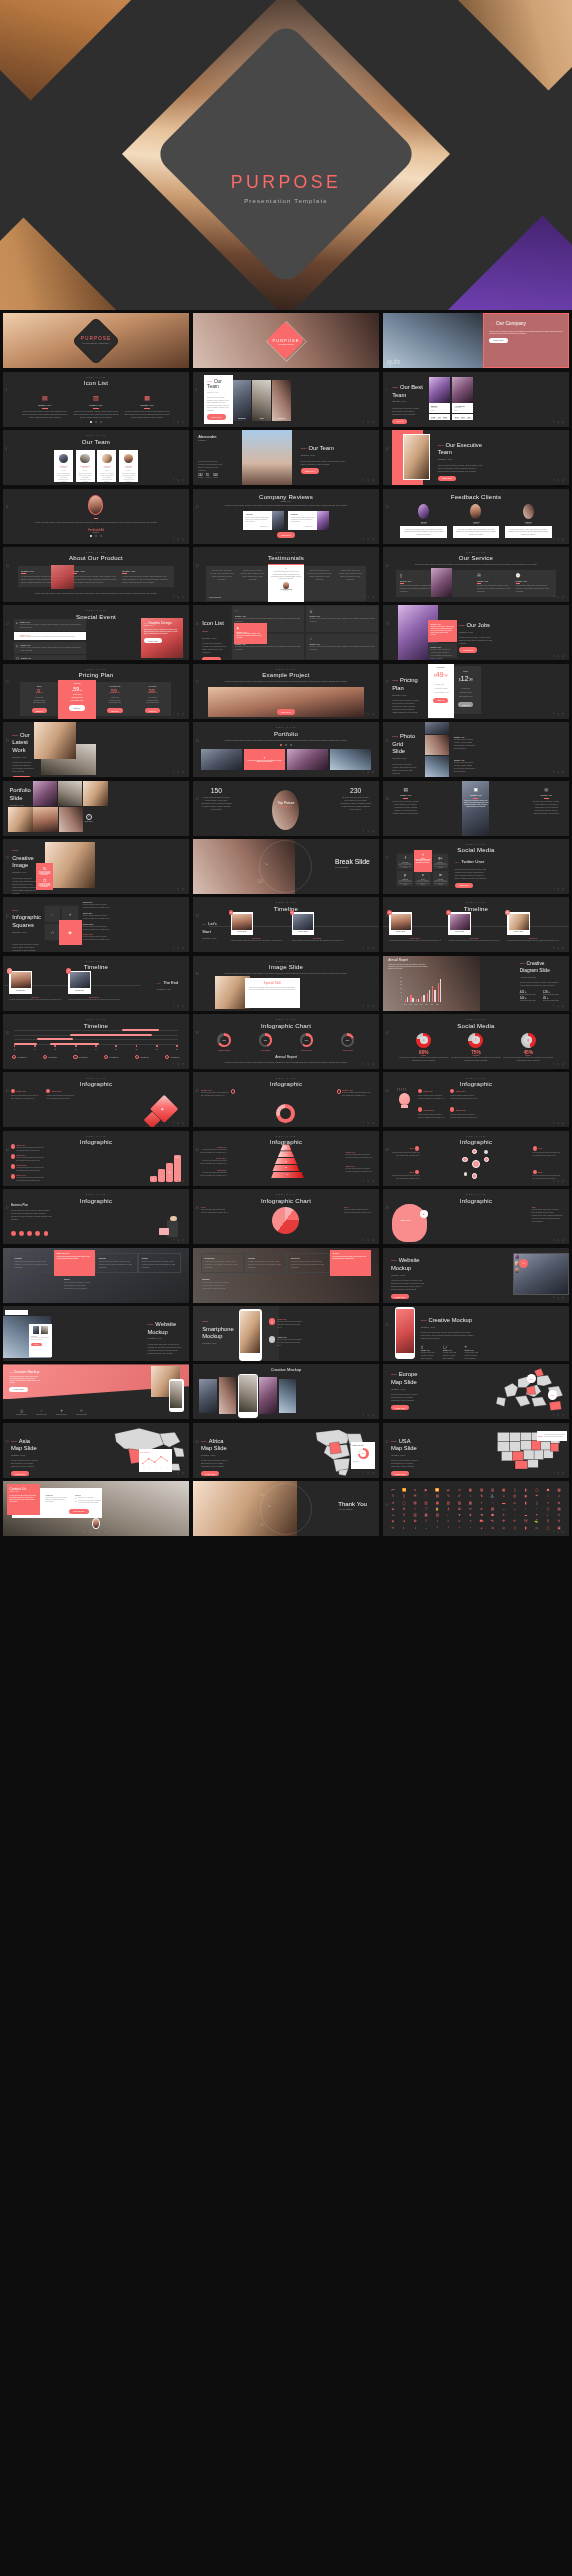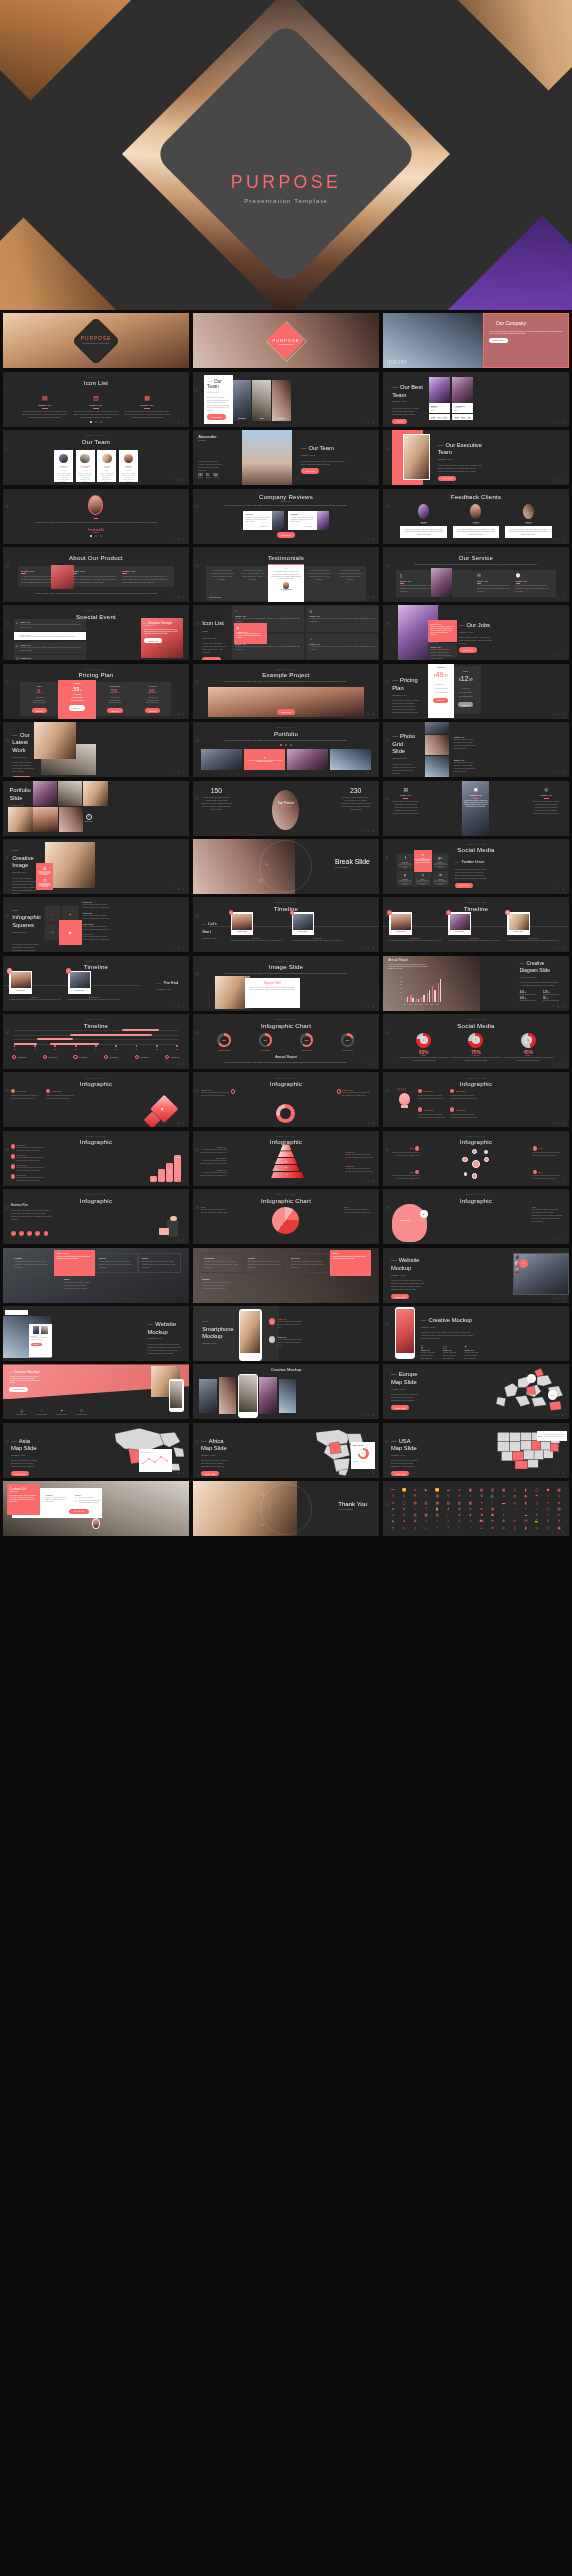--- a/index.html
+++ b/index.html
@@ -227,21 +227,21 @@
       <div class="abs" style="left:50%;top:50%;width:29px;height:29px;margin:-14.3px 0 0 -14.3px;transform:rotate(45deg);border:0.7px solid rgba(255,255,255,.35)"></div>
       <div class="abs coral" style="left:50%;top:50%;width:27px;height:27px;margin:-13.6px 0 0 -13.6px;transform:rotate(45deg);border-radius:4.1px"></div>
       <div class="abs" style="left:0;right:0;top:24.5px;text-align:center">
         <div style="color:#fff;font-size:4.1px;letter-spacing:1px">PURPOSE</div>
         <div style="color:#ffe2e2;font-size:1.6px;margin-top:0.7px">Presentation Template</div>
       </div>
     </div>
 
     <div class="slide">
       <div class="abs ph ph-f" style="left:0;top:0;width:56%;height:100%"></div>
-      <div class="abs" style="left:4.1px;bottom:2.7px;color:rgba(255,255,255,.5);font-size:7.5px">ipsum</div>
+      <div class="abs" style="left:4.1px;bottom:2.7px;color:rgba(255,255,255,.5);font-size:7.5px">quis</div>
       <div class="abs" style="right:0;top:0;width:46%;height:100%;background:#b86a6a;border:1.4px solid #fa6a6a;padding:6.8px 4.8px">
         <div style="color:#fff;font-size:4.8px">
           <span class="dash">—</span><span>Our Company</span>
         </div>
         <div style="color:#ffe0e0;font-size:1.8px;line-height:2.7px;margin-top:3.4px">Ut wisi enim ad minim veniam, quis nostrud exerci tation ullamcorper nibh euismod tincidunt ut laoreet dolore magna aliquam erat volutpat.</div>
         <button class="btn ghost">Learn More</button>
       </div>
     </div>
 
     <div class="slide pad">

